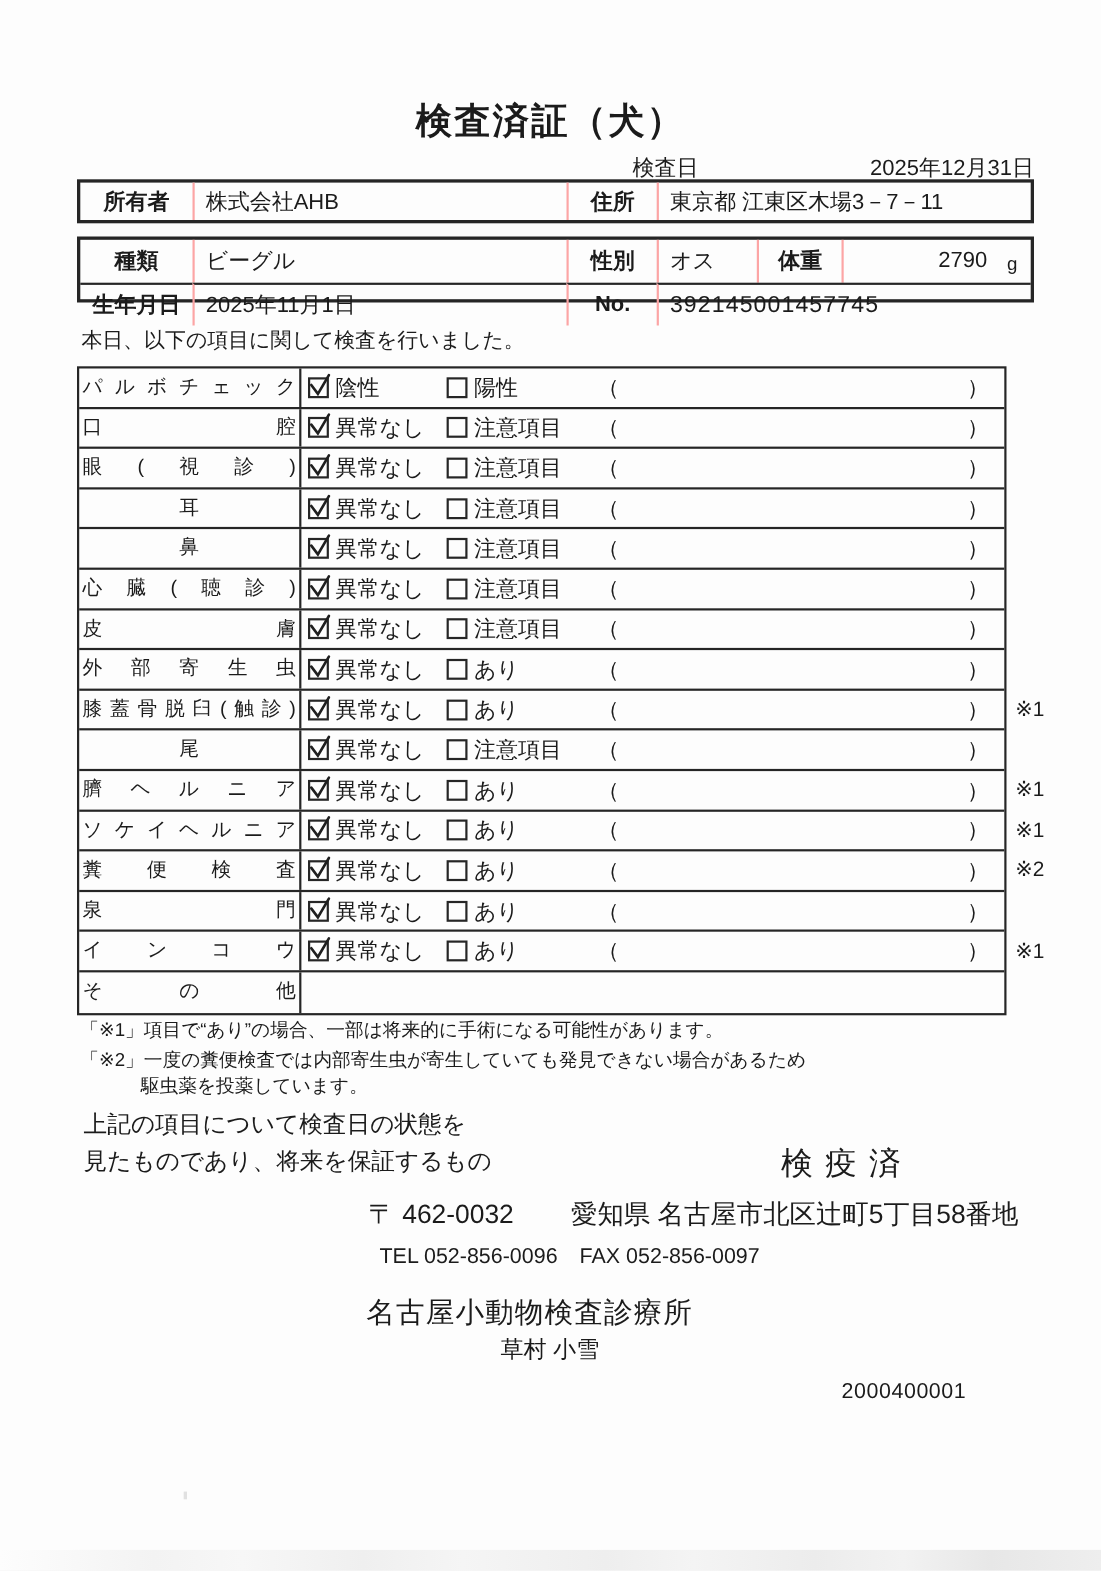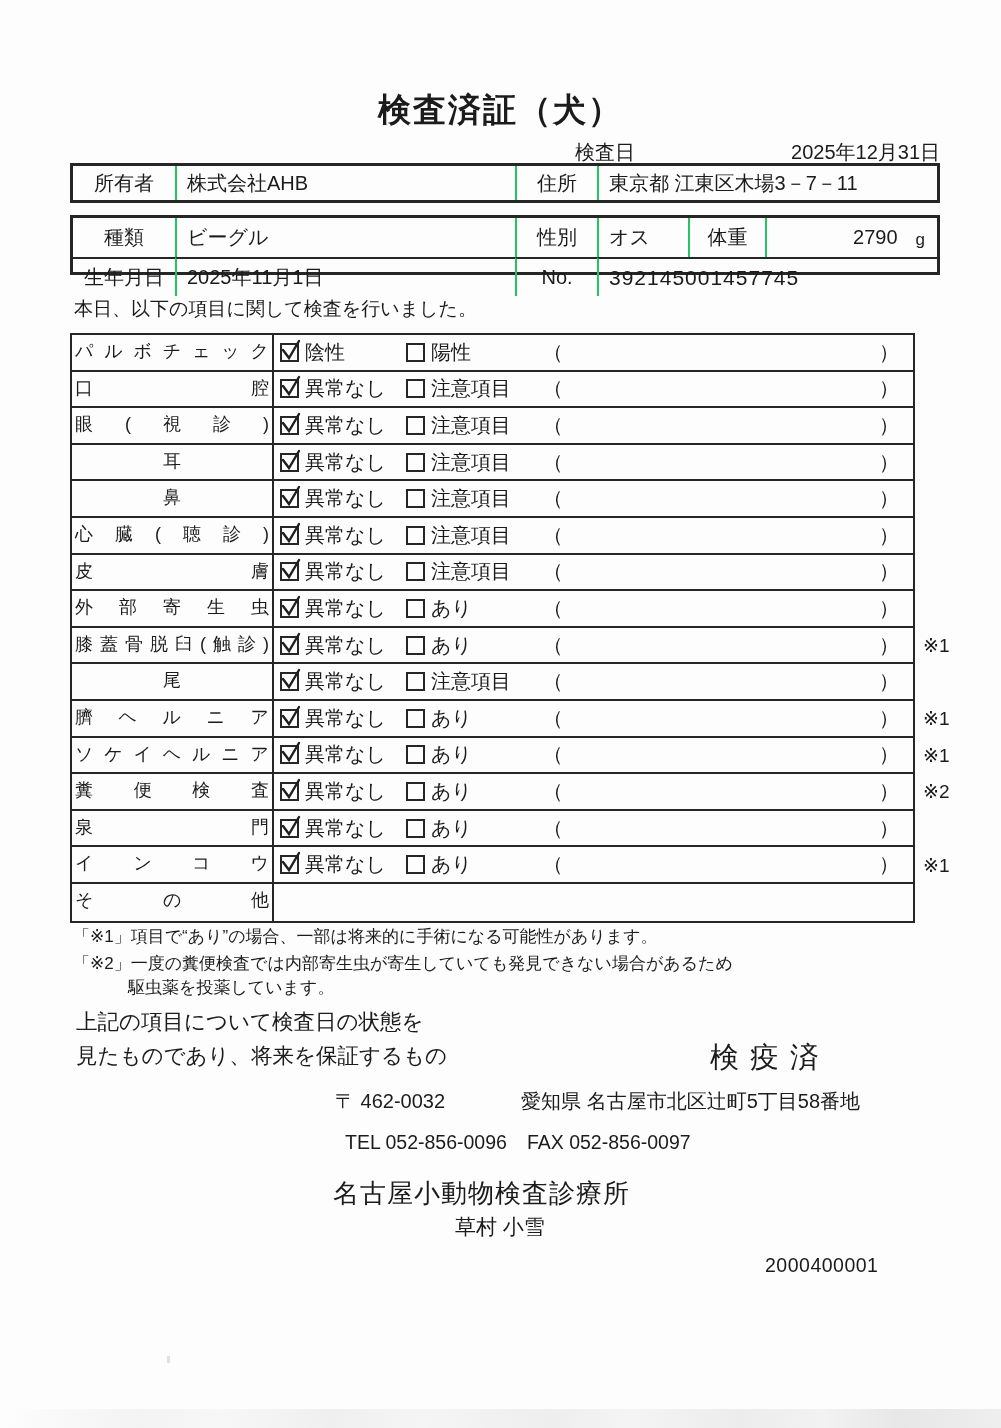--- a/index.html
+++ b/index.html
@@ -18,23 +18,23 @@
     position:absolute;left:575px;top:139px;width:365px;
     display:flex;justify-content:space-between;font-size:20px;
   }
   
   .tbl{position:absolute;border:3px solid #262626;box-sizing:border-box;background:#fdfdfd;}
   .owner-table{left:70px;top:163px;width:870px;height:40px;
     display:grid;grid-template-columns:102px 340px 82px 1fr;}
   .pet-table{left:70px;top:215px;width:870px;height:60px;
     display:grid;grid-template-columns:102px 340px 82px 91px 77px 1fr;grid-auto-rows:39px;}
   .cell{display:flex;align-items:center;font-size:20px;box-sizing:border-box;overflow:hidden;white-space:nowrap;}
-  .cell.lbl{justify-content:center;}
+  .cell.lbl{justify-content:center;font-weight:bold;}
   .cell.val{padding-left:10px;}
-  .cell.bl{border-left:2px solid #22c55e;}
+  .cell.bl{border-left:2px solid #fca5a5;}
   .cell.bt{border-top:2px solid #262626;}
   .cell.span3{grid-column:span 3;}
   .weight-cell{justify-content:flex-end;padding-right:12px;gap:18px;}
   .weight-cell .unit{font-size:17px;padding-top:4px;}
   .no-value{letter-spacing:1px;font-size:21px;}
   
   .intro{position:absolute;left:74px;top:296px;margin:0;font-size:19px;}
   
   .checklist{left:70px;top:333px;width:845px;border-width:2.5px;}
   .check-row{display:flex;height:36.6px;box-sizing:border-box;border-bottom:2px solid #262626;position:relative;}
@@ -53,21 +53,21 @@
   .spacer{flex:1;}
   .row-note{position:absolute;left:calc(100% + 10px);top:50%;transform:translateY(-50%);
     font-size:19px;white-space:nowrap;}
   
   .note{position:absolute;margin:0;font-size:17px;white-space:nowrap;}
   .note1{left:73px;top:925px;}
   .note2{left:73px;top:952px;}
   .note3{left:128px;top:976px;}
   .disclaimer{position:absolute;left:76px;top:1005px;font-size:21.5px;line-height:34px;}
   .stamp{position:absolute;left:710px;top:1038px;font-size:29px;letter-spacing:11px;white-space:nowrap;}
-  .addr-line{position:absolute;left:335px;top:1088px;font-size:20px;display:flex;gap:76px;white-space:nowrap;}
+  .addr-line{position:absolute;left:335px;top:1088px;font-size:24px;display:flex;gap:52px;white-space:nowrap;}
   .tel-line{position:absolute;left:345px;top:1131px;font-size:19.5px;display:flex;gap:20px;
     font-family:"Liberation Sans","DejaVu Sans",sans-serif;white-space:nowrap;}
   .clinic-name{position:absolute;left:333px;top:1176px;font-size:26px;letter-spacing:1px;white-space:nowrap;}
   .examiner{position:absolute;left:455px;top:1213px;font-size:21px;white-space:nowrap;}
   .doc-number{position:absolute;left:765px;top:1254px;width:110px;text-align:right;font-size:19.5px;letter-spacing:.5px;}
   
   .scan-speck{position:absolute;left:167px;top:1356px;width:3px;height:7px;background:#cfcfcf;opacity:.6;}
   .scan-band{position:absolute;left:0;top:1409px;width:100%;height:19px;
     background:linear-gradient(90deg,#fdfdfd 0%,#f3f3f3 14%,#f7f7f7 22%,#efefef 33%,#f5f5f5 42%,
       #eeeeee 55%,#f4f4f4 63%,#ececec 74%,#f2f2f2 82%,#e7e7e7 90%,#eeeeee 100%);}

